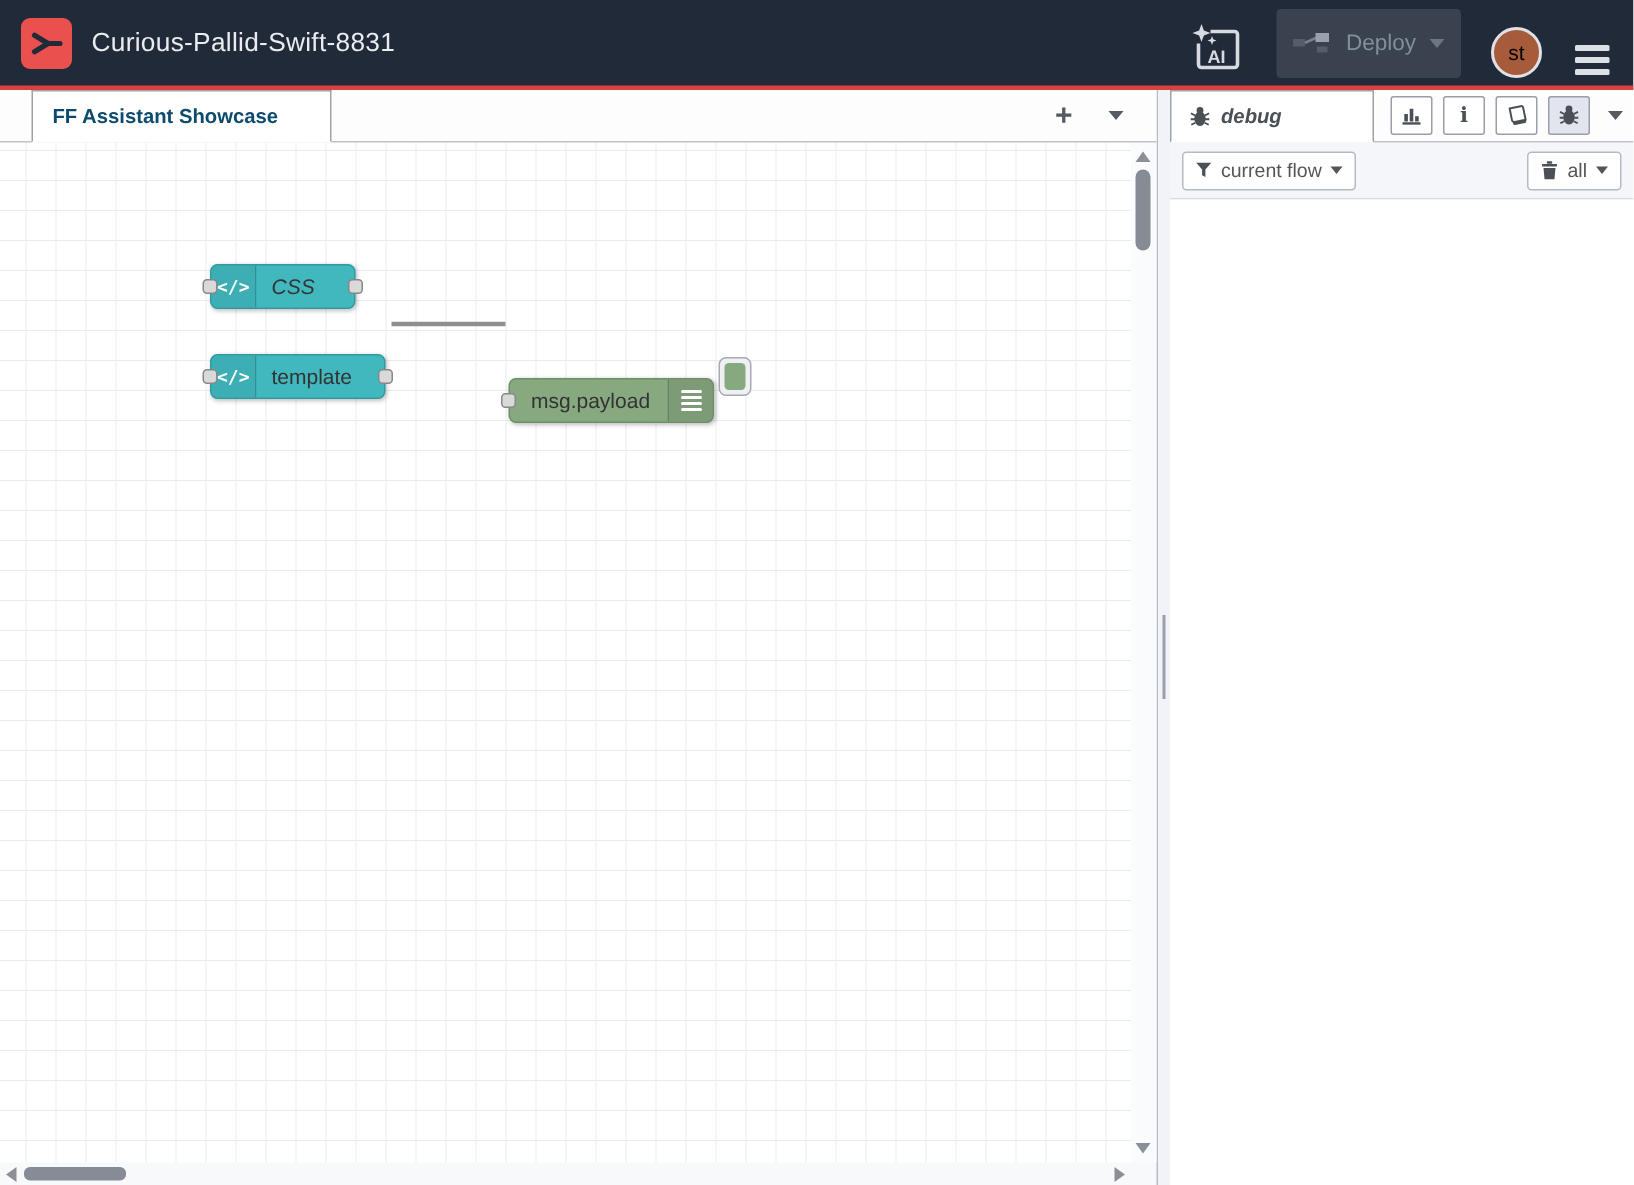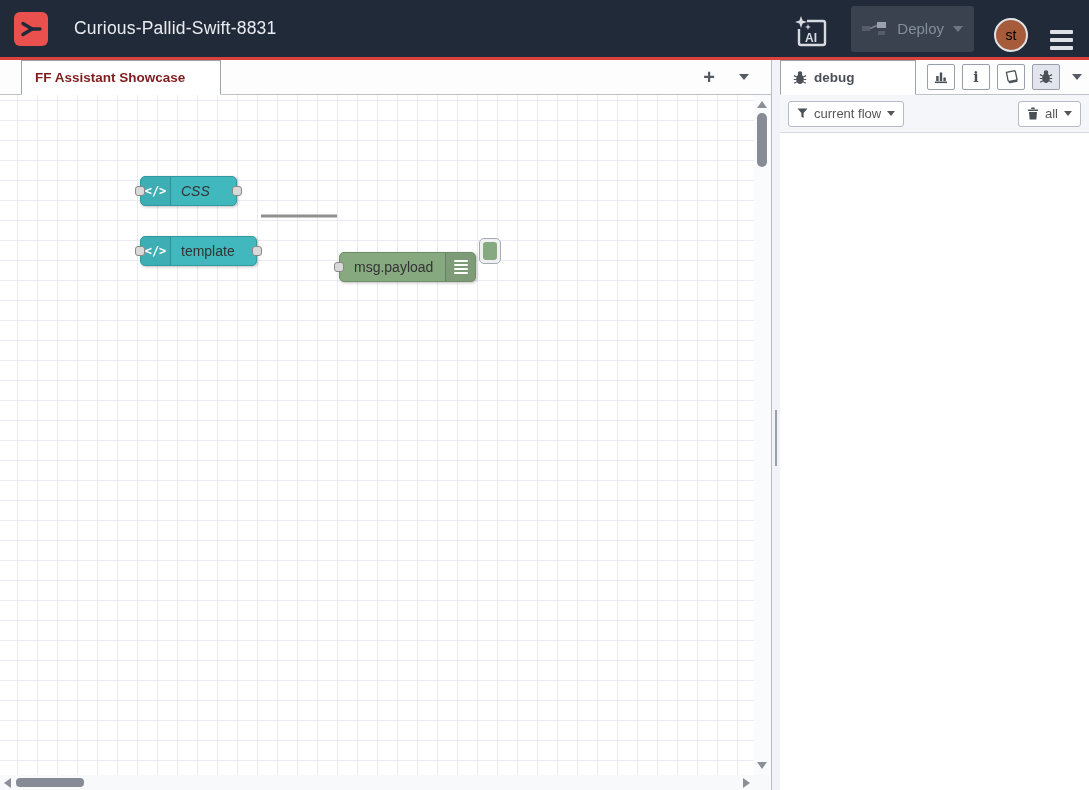--- a/index.html
+++ b/index.html
@@ -4,21 +4,21 @@
 <style>
   * { box-sizing: border-box; margin: 0; padding: 0; }
   html,body { width:1089px; height:790px; overflow:hidden; }
   body { font-family:"Liberation Sans", sans-serif; background:#fff; position:relative; }
 
   
   .header { height:60px; background:#212a38; border-bottom:3px solid #dc423d;
             display:flex; align-items:center; padding:0 14px; }
   .logo { width:34px; height:34px; background:#e9504e; border-radius:6px;
           display:flex; align-items:center; justify-content:center; flex:0 0 auto; }
-  .app-title { margin-left:26px; color:#e9ecf1; font-size:17.5px; letter-spacing:.2px; }
+  .app-title { margin-left:13px; color:#e9ecf1; font-size:17.5px; letter-spacing:.2px; }
   .header-right { margin-left:auto; display:flex; align-items:flex-end; gap:20px; }
   .ai-btn { position:relative; width:38px; height:36px; cursor:pointer; }
   .deploy-btn { height:46px; background:#3a424f; border-radius:3px; display:flex;
                 align-items:center; gap:9px; padding:0 11px; cursor:default; }
   .deploy-label { color:#848d9b; font-size:15px; }
   .chev { width:0; height:0; border-left:5px solid transparent; border-right:5px solid transparent;
           border-top:6px solid #6e7684; }
   .avatar { width:34px; height:34px; border-radius:50%; background:#a65c3b; border:2px solid #dfe3e8;
             color:#000000; font-size:14px; display:flex; align-items:center; justify-content:center; }
   .hamburger { display:flex; flex-direction:column; gap:4px; cursor:pointer; padding:2px; }
@@ -27,21 +27,21 @@
   
   .main { position:absolute; top:60px; left:0; right:0; bottom:0; display:flex; }
   .canvas-wrap { width:771px; position:relative; background:#fff; flex:0 0 auto; }
 
   
   .ws-tabbar { height:35px; background:#fdfdfe; border-bottom:1px solid #bfc2c9;
                display:flex; align-items:stretch; position:relative; z-index:3; }
   .ws-tab { margin-left:21px; margin-bottom:-1px; width:200px; background:#fff;
             border:1px solid #9ea2aa; border-bottom:1px solid #fff;
             display:flex; align-items:center; padding-left:13px;
-            font-size:13.5px; font-weight:bold; color:#7f1d1d; }
+            font-size:13.5px; font-weight:bold; color:#0c4a6e; }
   .ws-controls { margin-left:auto; display:flex; align-items:center; gap:24px; padding-right:22px; }
   .plus-btn { font-size:20px; color:#555a63; font-weight:bold; line-height:1; cursor:pointer; }
   .chev-gray { width:0; height:0; border-left:5px solid transparent; border-right:5px solid transparent;
                border-top:6px solid #555a63; cursor:pointer; }
 
   
   .grid { position:absolute; top:35px; left:0; right:17px; bottom:15px; background:#fff;
           background-image:
             linear-gradient(to right, #e9eaf2 1px, transparent 1px),
             linear-gradient(to bottom, #e9eaf2 1px, transparent 1px);
@@ -99,21 +99,21 @@
   
   .gutter { width:9px; background:#f2f3f8; border-left:1px solid #b9bcc4; position:relative; flex:0 0 auto; }
   .gutter-handle { position:absolute; top:350px; left:3px; width:2px; height:56px; background:#9aa0aa; cursor:col-resize; }
 
   
   .sidebar { flex:1; display:flex; flex-direction:column; background:#fff; }
   .sb-tabbar { height:35px; background:#fdfdfe; border-bottom:1px solid #bfc2c9;
                display:flex; align-items:stretch; position:relative; }
   .sb-tab { width:136px; margin-bottom:-1px; background:#fff; border:1px solid #9ea2aa;
             border-bottom:1px solid #fff; display:flex; align-items:center; gap:7px;
-            padding-left:12px; font-size:13.5px; font-weight:bold; color:#4a5056; }
+            padding-left:12px; font-size:13.5px; font-weight:bold; color:#4a5056;font-style:italic; }
   .sb-buttons { margin-left:auto; display:flex; align-items:center; gap:7px; padding-right:7px; }
   .sb-btn { width:28px; height:26px; border:1px solid #999ea8; border-radius:2px; background:#fff;
             display:flex; align-items:center; justify-content:center; cursor:pointer; }
   .sb-btn.active { background:#e2e4ee; }
   .sb-toolbar { height:38px; background:#f5f6fa; border-bottom:1px solid #d7d9e0;
                 display:flex; align-items:center; justify-content:space-between; gap:20px; padding:0 8px; }
   .tool-btn { height:26px; background:#fff; border:1px solid #b6bac4; border-radius:3px;
               color:#555; font-size:13px; display:flex; align-items:center; gap:6px;
               padding:0 8px; cursor:pointer; }
   .tool-btn .chev-sm { width:0; height:0; border-left:4px solid transparent; border-right:4px solid transparent;

